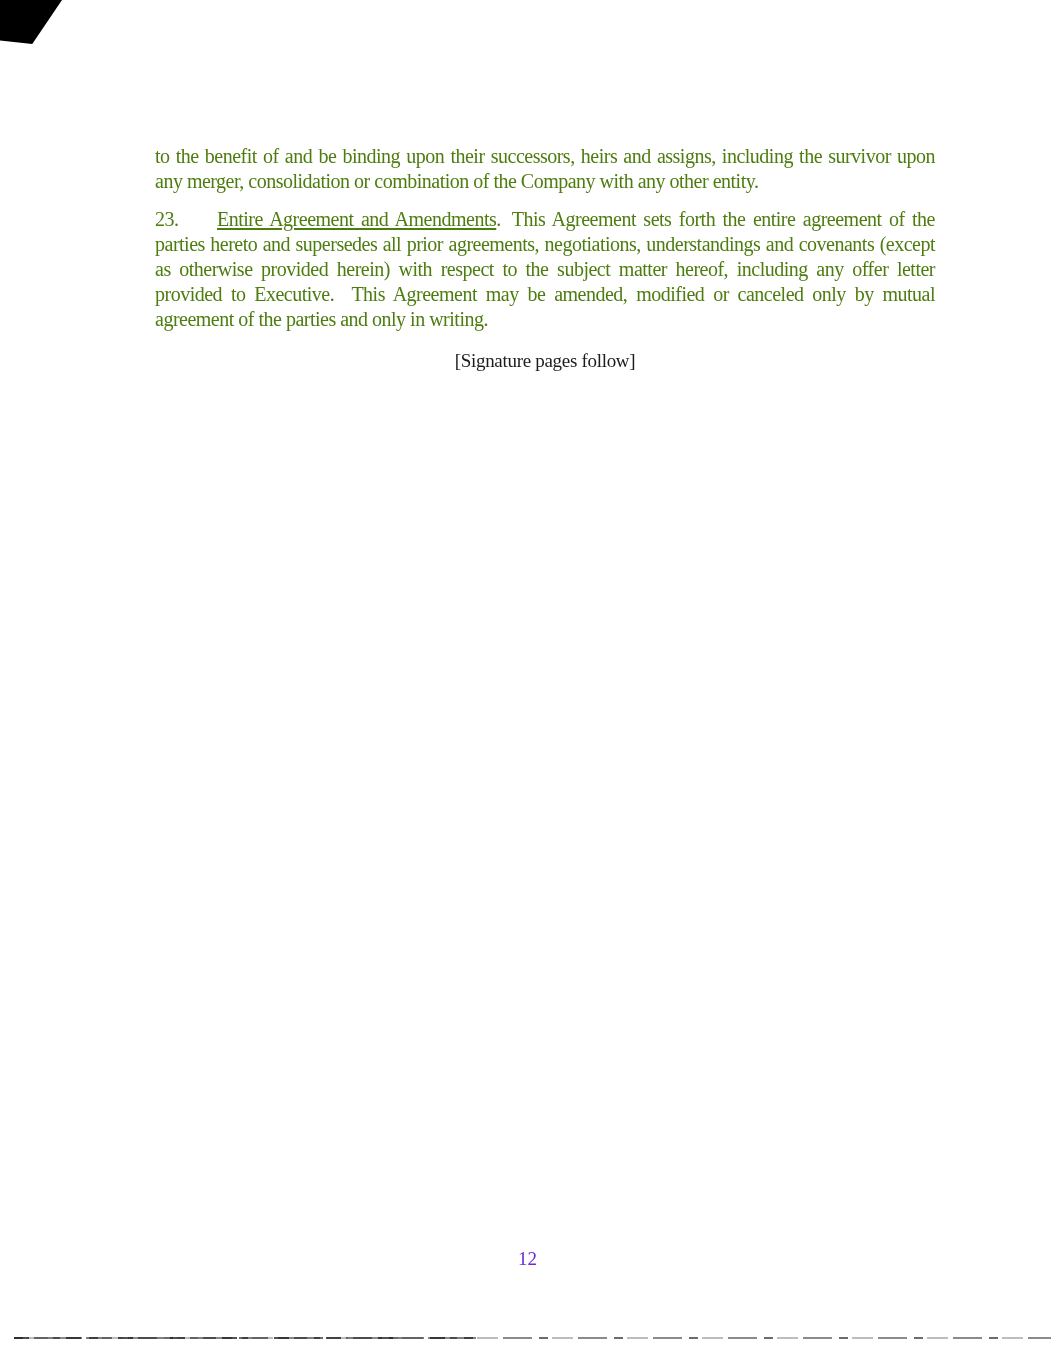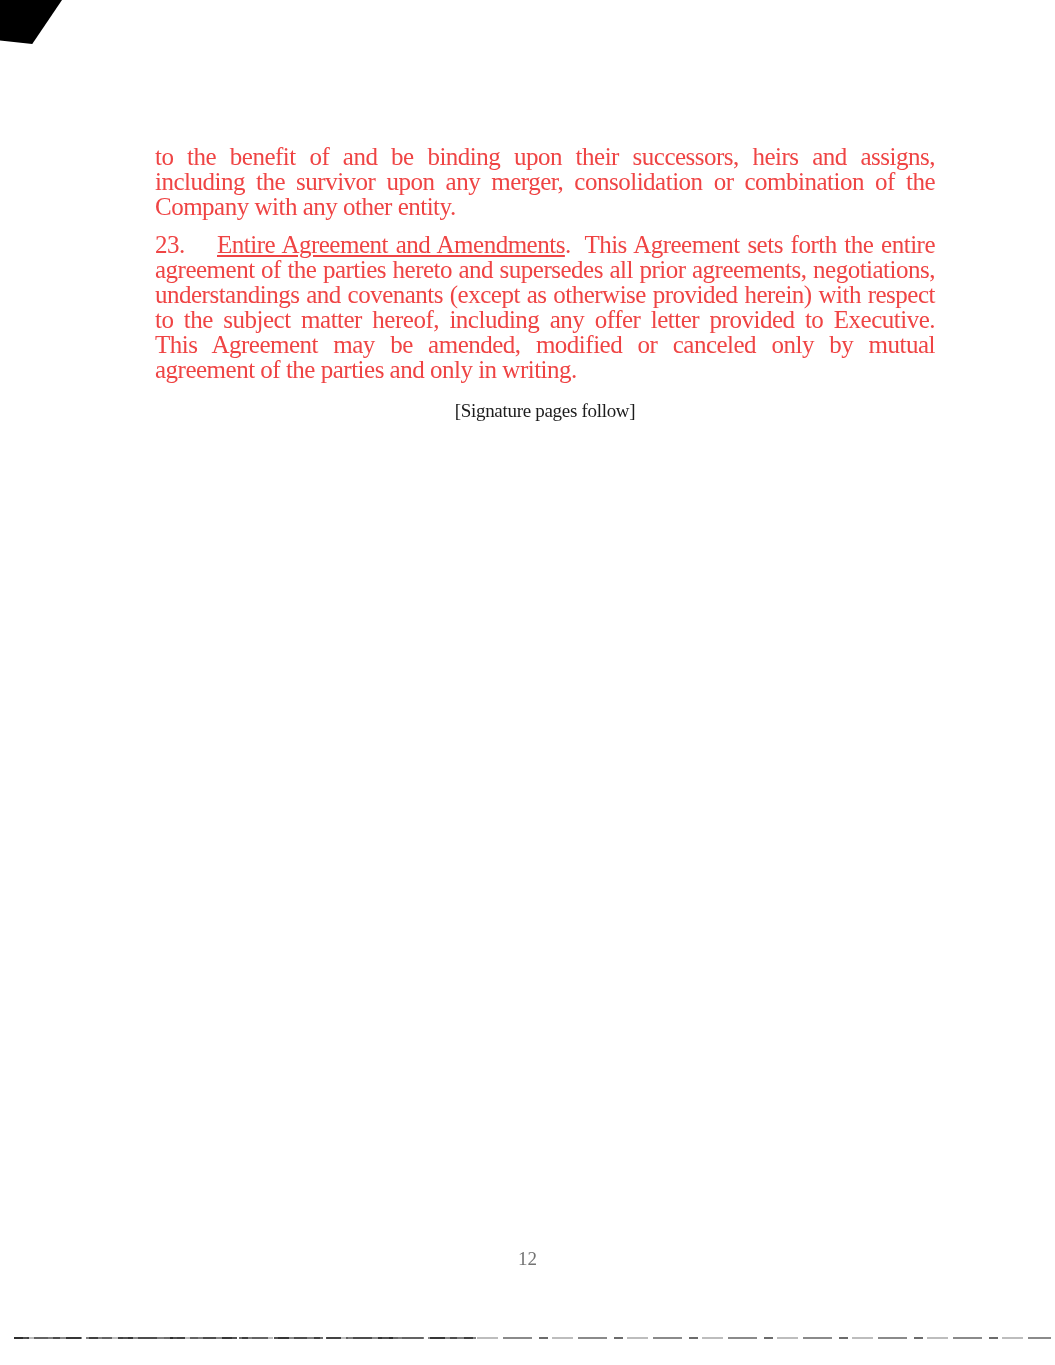--- a/index.html
+++ b/index.html
@@ -22,26 +22,26 @@
     width: 62px; height: 44px;
     background: #000000;
     clip-path: polygon(0 0, 100% 0, 52% 100%, 0 92%);
   }
   .content {
     position: absolute;
     left: 155px; top: 144px;
     width: 780px;
   }
   .para {
-    font-size: 25px;
+    font-size: 20px;
     line-height: 25px;
     letter-spacing: -0.5px;
     text-align: justify;
     white-space: pre-wrap;
-    color: #ef4444;
+    color: #4d7c0f;
     margin-bottom: 13px;
   }
   .pnum {
     display: inline-block;
     width: 62px;
   }
   .section-heading {
     text-decoration: underline;
     text-underline-offset: 2px;
   }
@@ -53,21 +53,21 @@
     text-align: center;
     margin-top: 16px;
     color: #1c1c1c;
   }
   .page-number {
     position: absolute;
     left: 0; top: 1248px;
     width: 100%;
     text-align: center;
     font-size: 19px;
-    color: #737373;
+    color: #6d28d9;
   }
   
   .scan-line {
     position: absolute;
     left: 0; top: 1337px;
     width: 100%; height: 3px;
   }
   .scan-line::before {
     content: "";
     position: absolute;

